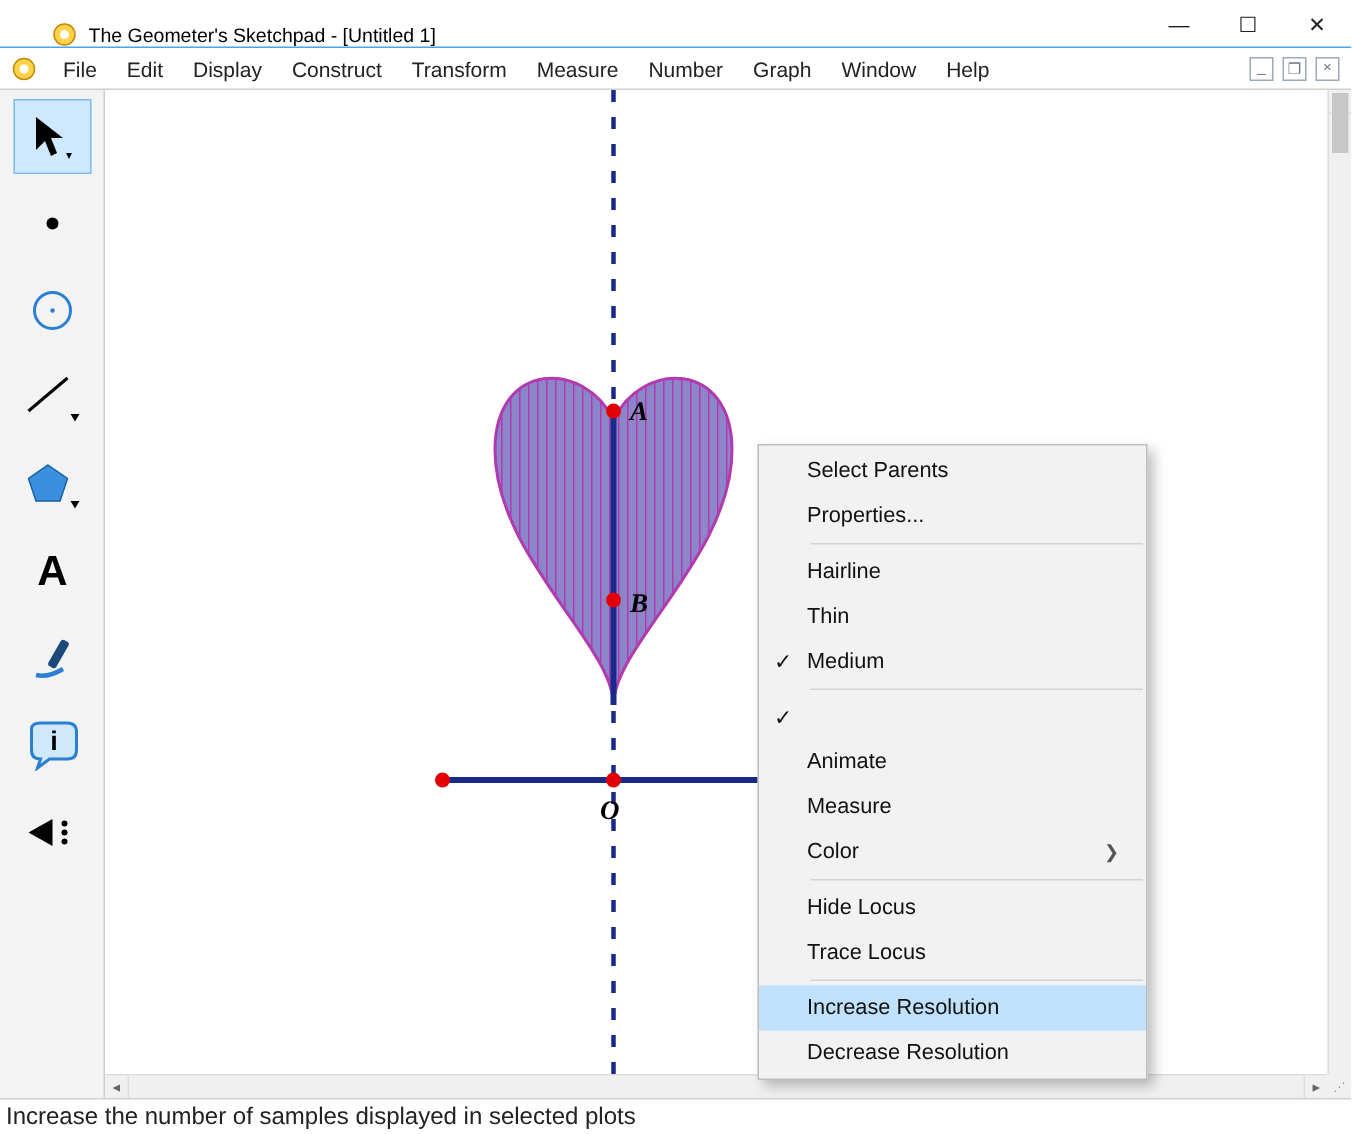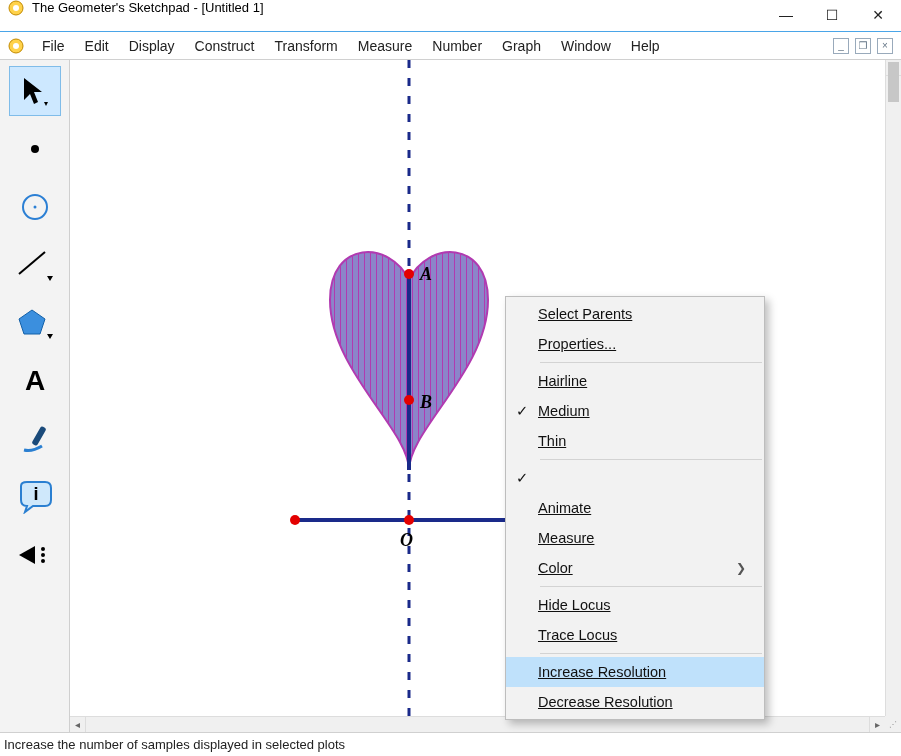--- a/index.html
+++ b/index.html
@@ -1,19 +1,19 @@
 <!DOCTYPE html>
 <html><head>
 <meta charset="utf-8">
 <style>
   * { box-sizing: border-box; margin: 0; padding: 0; font-family: "Segoe UI", Arial, sans-serif; }
   body { background: #fff; width: 901px; height: 756px; overflow: hidden; position: relative; }
 
   
-  .titlebar { height: 32px; display: flex; align-items: flex-start; border-bottom: 1px solid #4aa5e8; background: #fff; }
+  .titlebar { height: 32px; display: flex; align-items: flex-end; border-bottom: 1px solid #4aa5e8; background: #fff; padding-left: 27px; }
   .titlebar .app-icon { width: 16px; height: 16px; margin: 0 8px; }
   .titlebar .title { font-size: 13px; color: #000; flex: 1; }
   .winbtns { display: flex; }
   .winbtn { width: 46px; height: 30px; display: flex; align-items: center; justify-content: center; font-size: 14px; color: #222; }
 
   
   .menubar { height: 28px; display: flex; align-items: center; background: #fff; border-bottom: 1px solid #d0d0d0; font-size: 14px; }
   .menubar .app-icon { width: 16px; height: 16px; margin: 0 8px; }
   .menuitem { padding: 3px 10px; color: #222; text-align: center; }
   .mdi-controls { margin-left: auto; display: flex; gap: 6px; padding-right: 8px; }
@@ -28,28 +28,28 @@
   .canvas { position:absolute; inset:0 16px 16px 0; overflow:hidden; }
   .vscroll { position:absolute; top:0; right:0; width:16px; bottom:16px; background:#f0f0f0; border-left:1px solid #ddd; }
   .vscroll .thumb { position:absolute; top:2px; left:2px; right:2px; height:40px; background:#c7c7c7; }
   .vscroll .arrow { position:absolute; left:0; right:0; height:16px; display:flex;align-items:center;justify-content:center;font-size:10px;color:#666; }
   .vscroll .arrow.up{top:0;border-bottom:1px solid #ddd;}
   .hscroll { position:absolute; left:0; right:16px; bottom:0; height:16px; background:#f0f0f0; border-top:1px solid #ddd; }
   .hscroll .arrow { position:absolute; top:0; bottom:0; width:16px; display:flex;align-items:center;justify-content:center;font-size:10px;color:#666;}
   .hscroll .arrow.left{left:0;border-right:1px solid #ddd;} .hscroll .arrow.right{right:0;border-left:1px solid #ddd;}
   .corner { position:absolute; right:0; bottom:0; width:16px; height:16px; background:#f0f0f0; display:flex;align-items:center;justify-content:center;font-size:8px;color:#888;}
 
-  .statusbar { position:absolute; left:0; right:0; bottom:0; height:24px; border-top:1px solid #d0d0d0; font-size:13px; color:#222; display:flex; align-items:center; padding:0 4px; background:#fff;margin-top:13px;}
+  .statusbar { position:absolute; left:0; right:0; bottom:0; height:24px; border-top:1px solid #d0d0d0; font-size:16px; color:#222; display:flex; align-items:center; padding:0 4px; background:#fff;margin-top:13px;}
 
   
   .ctxmenu { position:absolute; left:505px; top:296px; width:260px; background:#f2f2f2; border:1px solid #bdbdbd; box-shadow: 4px 4px 8px rgba(0,0,0,0.25); font-size:14.5px; padding:2px 0;}
   .ctxitem { display:flex; align-items:center; height:30px; padding-right:18px; }
   .ctxitem .ck { width:32px; text-align:center; color:#111; }
   .ctxitem.checked .ck::before { content:"✓"; }
-  .ctxitem .lbl { flex:1; color:#111;text-decoration:underline; }
+  .ctxitem .lbl { flex:1; color:#111; }
   .ctxitem .sub { color:#555; font-size:12px; }
   .ctxitem.highlight { background:#bfe1fb; }
   .ctxsep { height:1px; background:#d3d3d3; margin:3px 2px 3px 34px; }
 
   
   .ptlabel { position:absolute; font-style:italic; font-weight:bold; font-family:"Times New Roman",serif; font-size:18px; color:#000; }
   .redpt { position:absolute; width:10px; height:10px; border-radius:50%; background:#e30000; transform:translate(-50%,-50%); }
 
 </style>
 </head>
@@ -200,27 +200,27 @@
     </div>
   <div class="ctxitem">
       <span class="ck"></span>
       <span class="lbl">Properties...</span>
     </div>
   <div class="ctxsep"></div>
   <div class="ctxitem">
       <span class="ck"></span>
       <span class="lbl">Hairline</span>
     </div>
+  <div class="ctxitem">
+      <span class="ck"></span>
+      <span class="lbl">Thin</span>
+    </div>
   <div class="ctxitem checked">
       <span class="ck"></span>
       <span class="lbl">Medium</span>
-    </div>
-  <div class="ctxitem">
-      <span class="ck"></span>
-      <span class="lbl">Thin</span>
     </div>
   <div class="ctxsep"></div>
   <div class="ctxitem checked">
       <span class="ck"></span>
     </div>
   <div class="ctxitem">
       <span class="ck"></span>
       <span class="lbl">Animate</span>
     </div>
   <div class="ctxitem">

